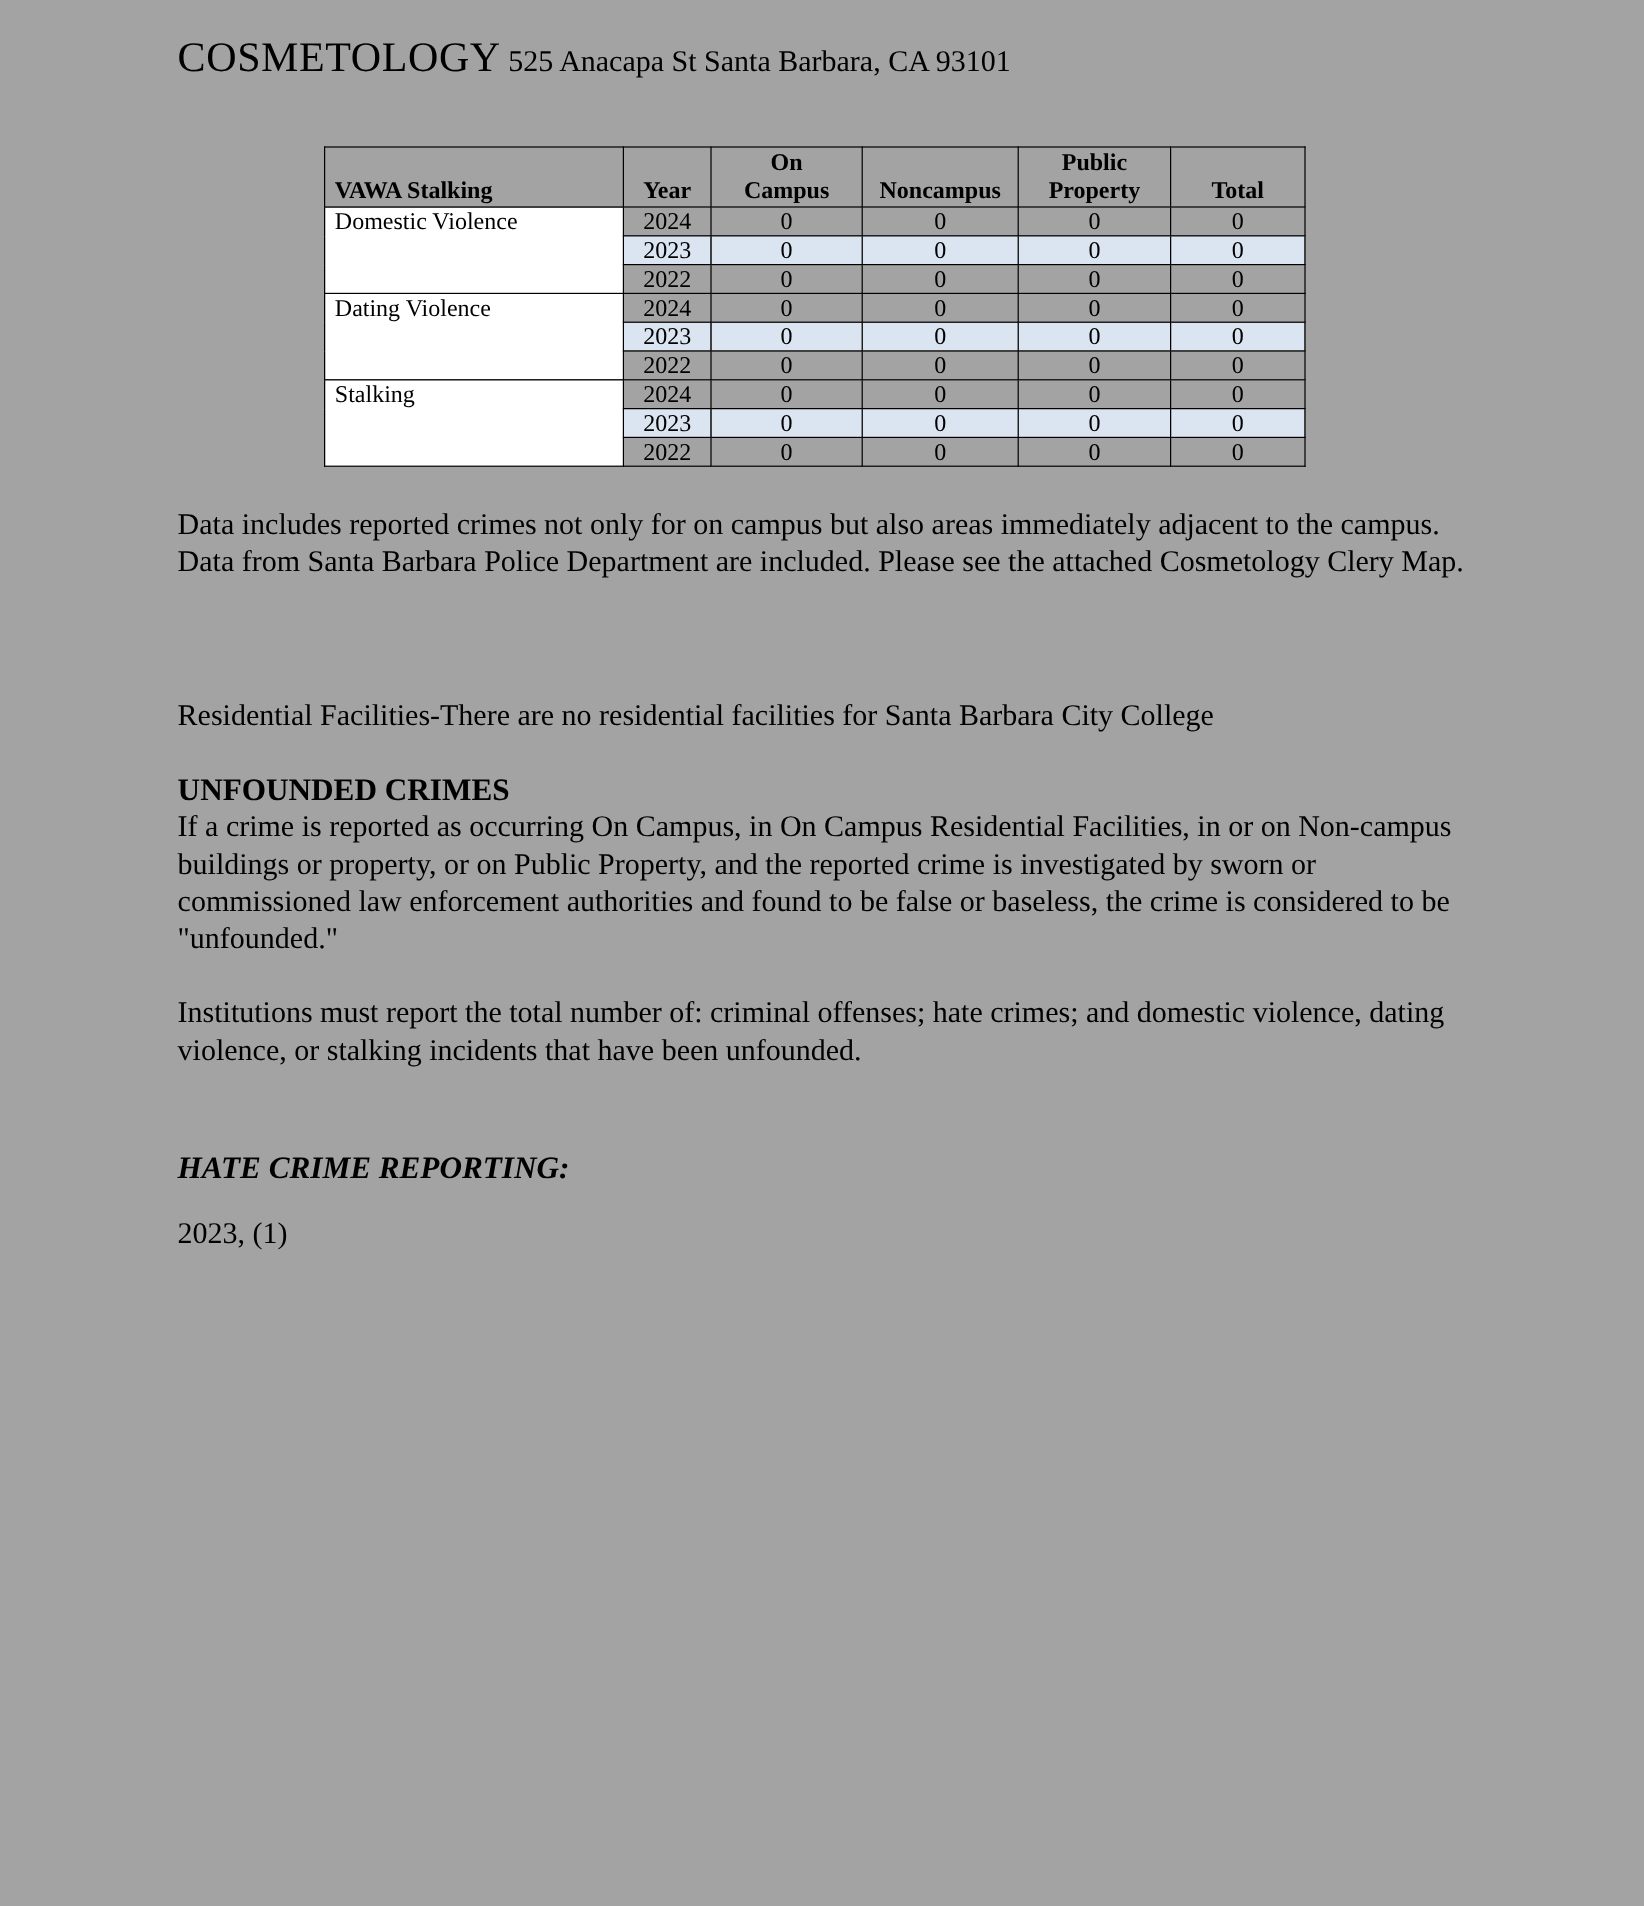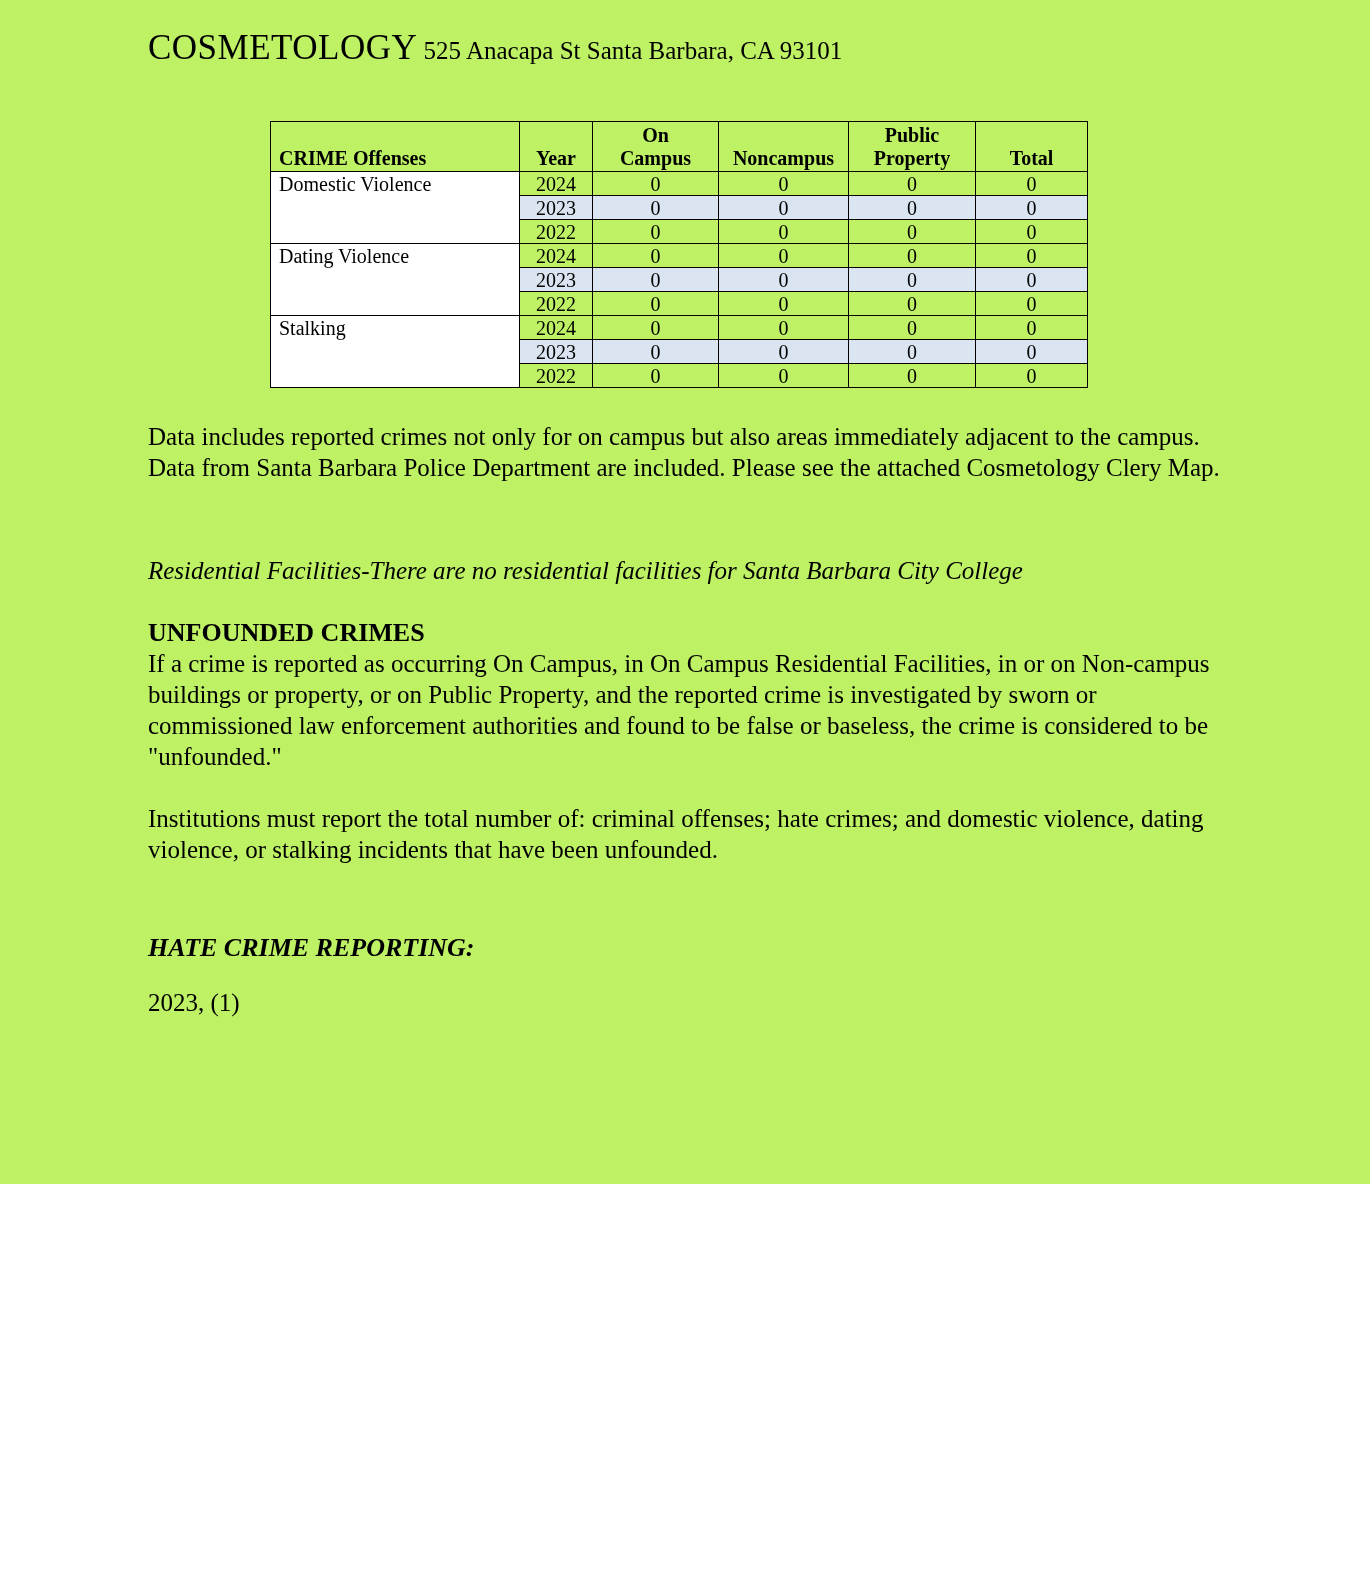--- a/index.html
+++ b/index.html
@@ -1,21 +1,21 @@
 <!DOCTYPE html>
 <html><head>
 <meta charset="utf-8">
 <style>
   * { margin: 0; padding: 0; box-sizing: border-box; }
   html, body { background: #ffffff; }
   .page {
     position: relative;
     width: 1370px;
-    height: 1184px;
-    background: #bef264;
+    height: 1588px;
+    background: #a3a3a3;
     font-family: "Liberation Serif", serif;
     color: #000000;
     overflow: hidden;
   }
   .content {
     padding: 28px 130px 0 148px;
   }
   
   .doc-title {
     font-size: 25px;
@@ -69,21 +69,21 @@
     background: #ffffff;
   }
   table.vawa tbody tr.shaded td { background: #dbe5f1; }
   
   .para {
     font-size: 25px;
     line-height: 31px;
     max-width: 1095px;
   }
   .p-data      { margin-top: 33px; }
-  .p-resid     { margin-top: 72px; font-style: italic; }
+  .p-resid     { margin-top: 97px; }
   .h-unfounded { margin-top: 31px; font-weight: bold; font-size: 26px; line-height: 31px; }
   .p-unfounded { margin-top: 0; }
   .p-inst      { margin-top: 31px; }
   .p-statement { margin-top: 32px; font-size: 26px; line-height: 31px; }
   .p-statement .b { font-weight: bold; }
   .h-hate      { margin-top: 67px; font-weight: bold; font-size: 26px; line-height: 31px; font-style: italic; }
   .hate-years  { margin-top: 24px; font-size: 25px; line-height: 32px; }
 </style>
 </head>
 <body>
@@ -101,21 +101,21 @@
         <colgroup>
           <col style="width:249px">
           <col style="width:73px">
           <col style="width:126px">
           <col style="width:130px">
           <col style="width:127px">
           <col style="width:112px">
         </colgroup>
         <thead>
           <tr>
-            <th class="offense-hd">CRIME Offenses</th>
+            <th class="offense-hd">VAWA Stalking</th>
             <th>Year</th>
             <th>On
 Campus</th>
             <th>Noncampus</th>
             <th>Public
 Property</th>
             <th>Total</th>
           </tr>
         </thead>
         <tbody>

